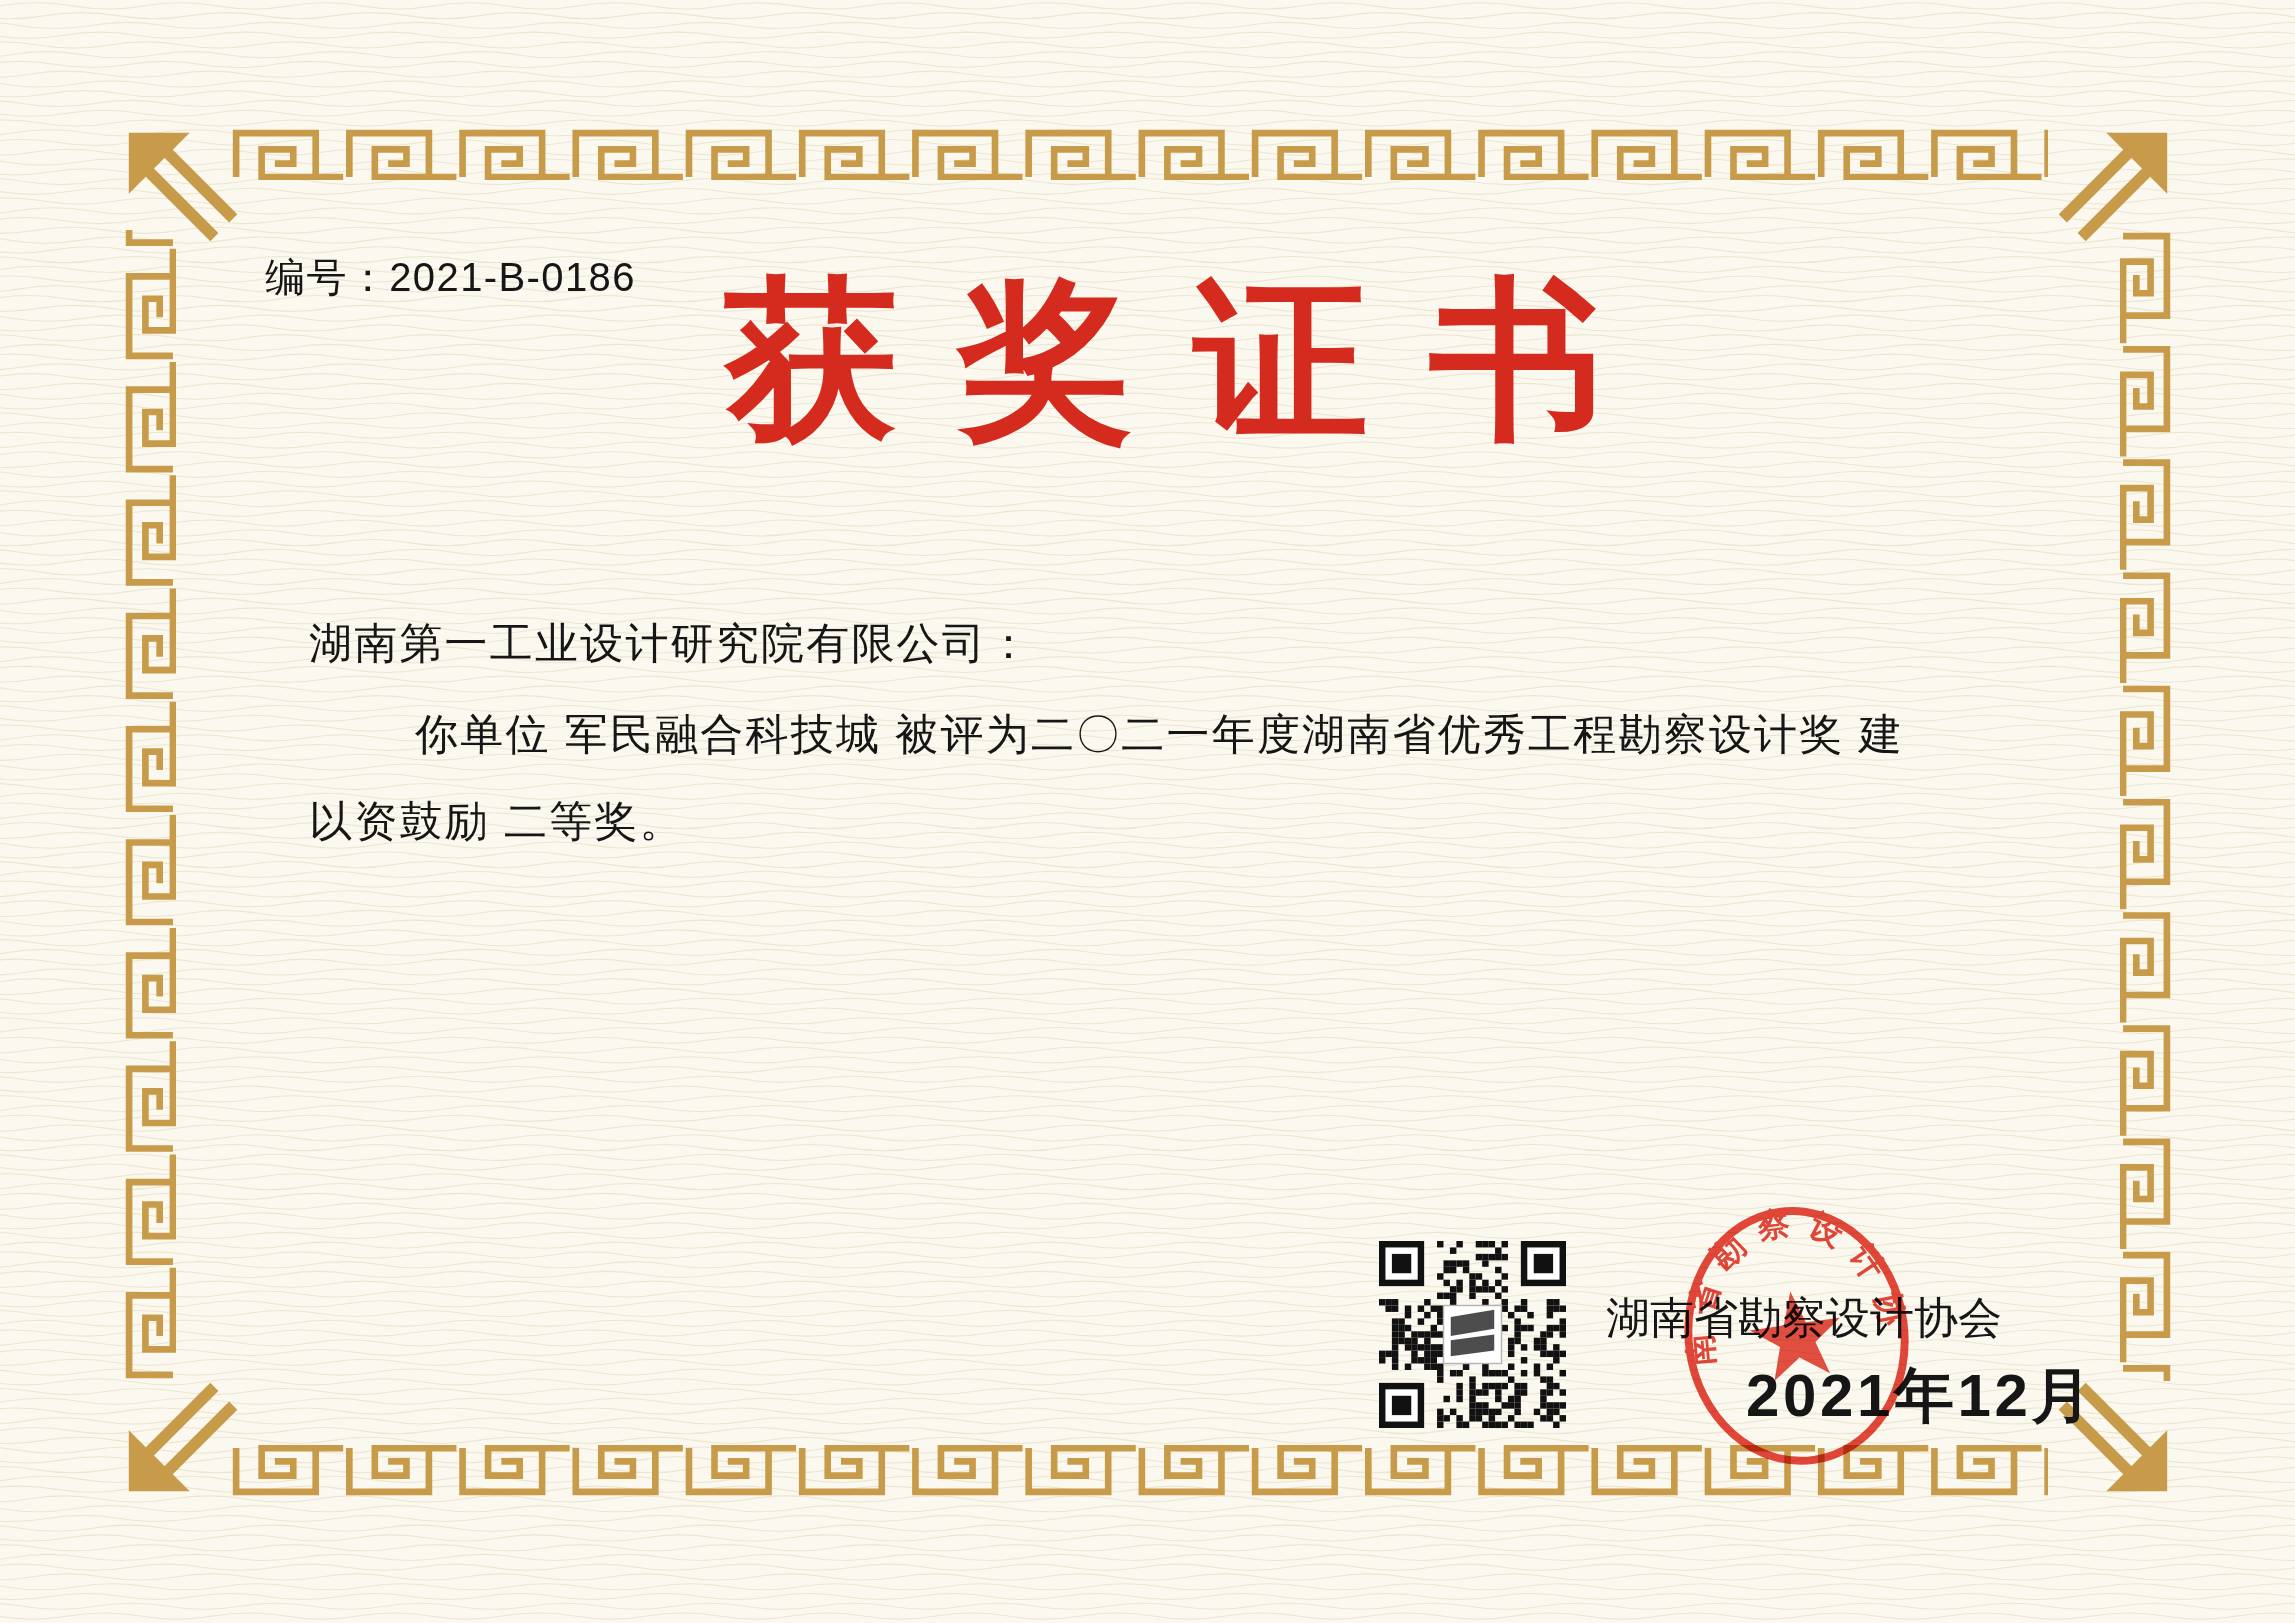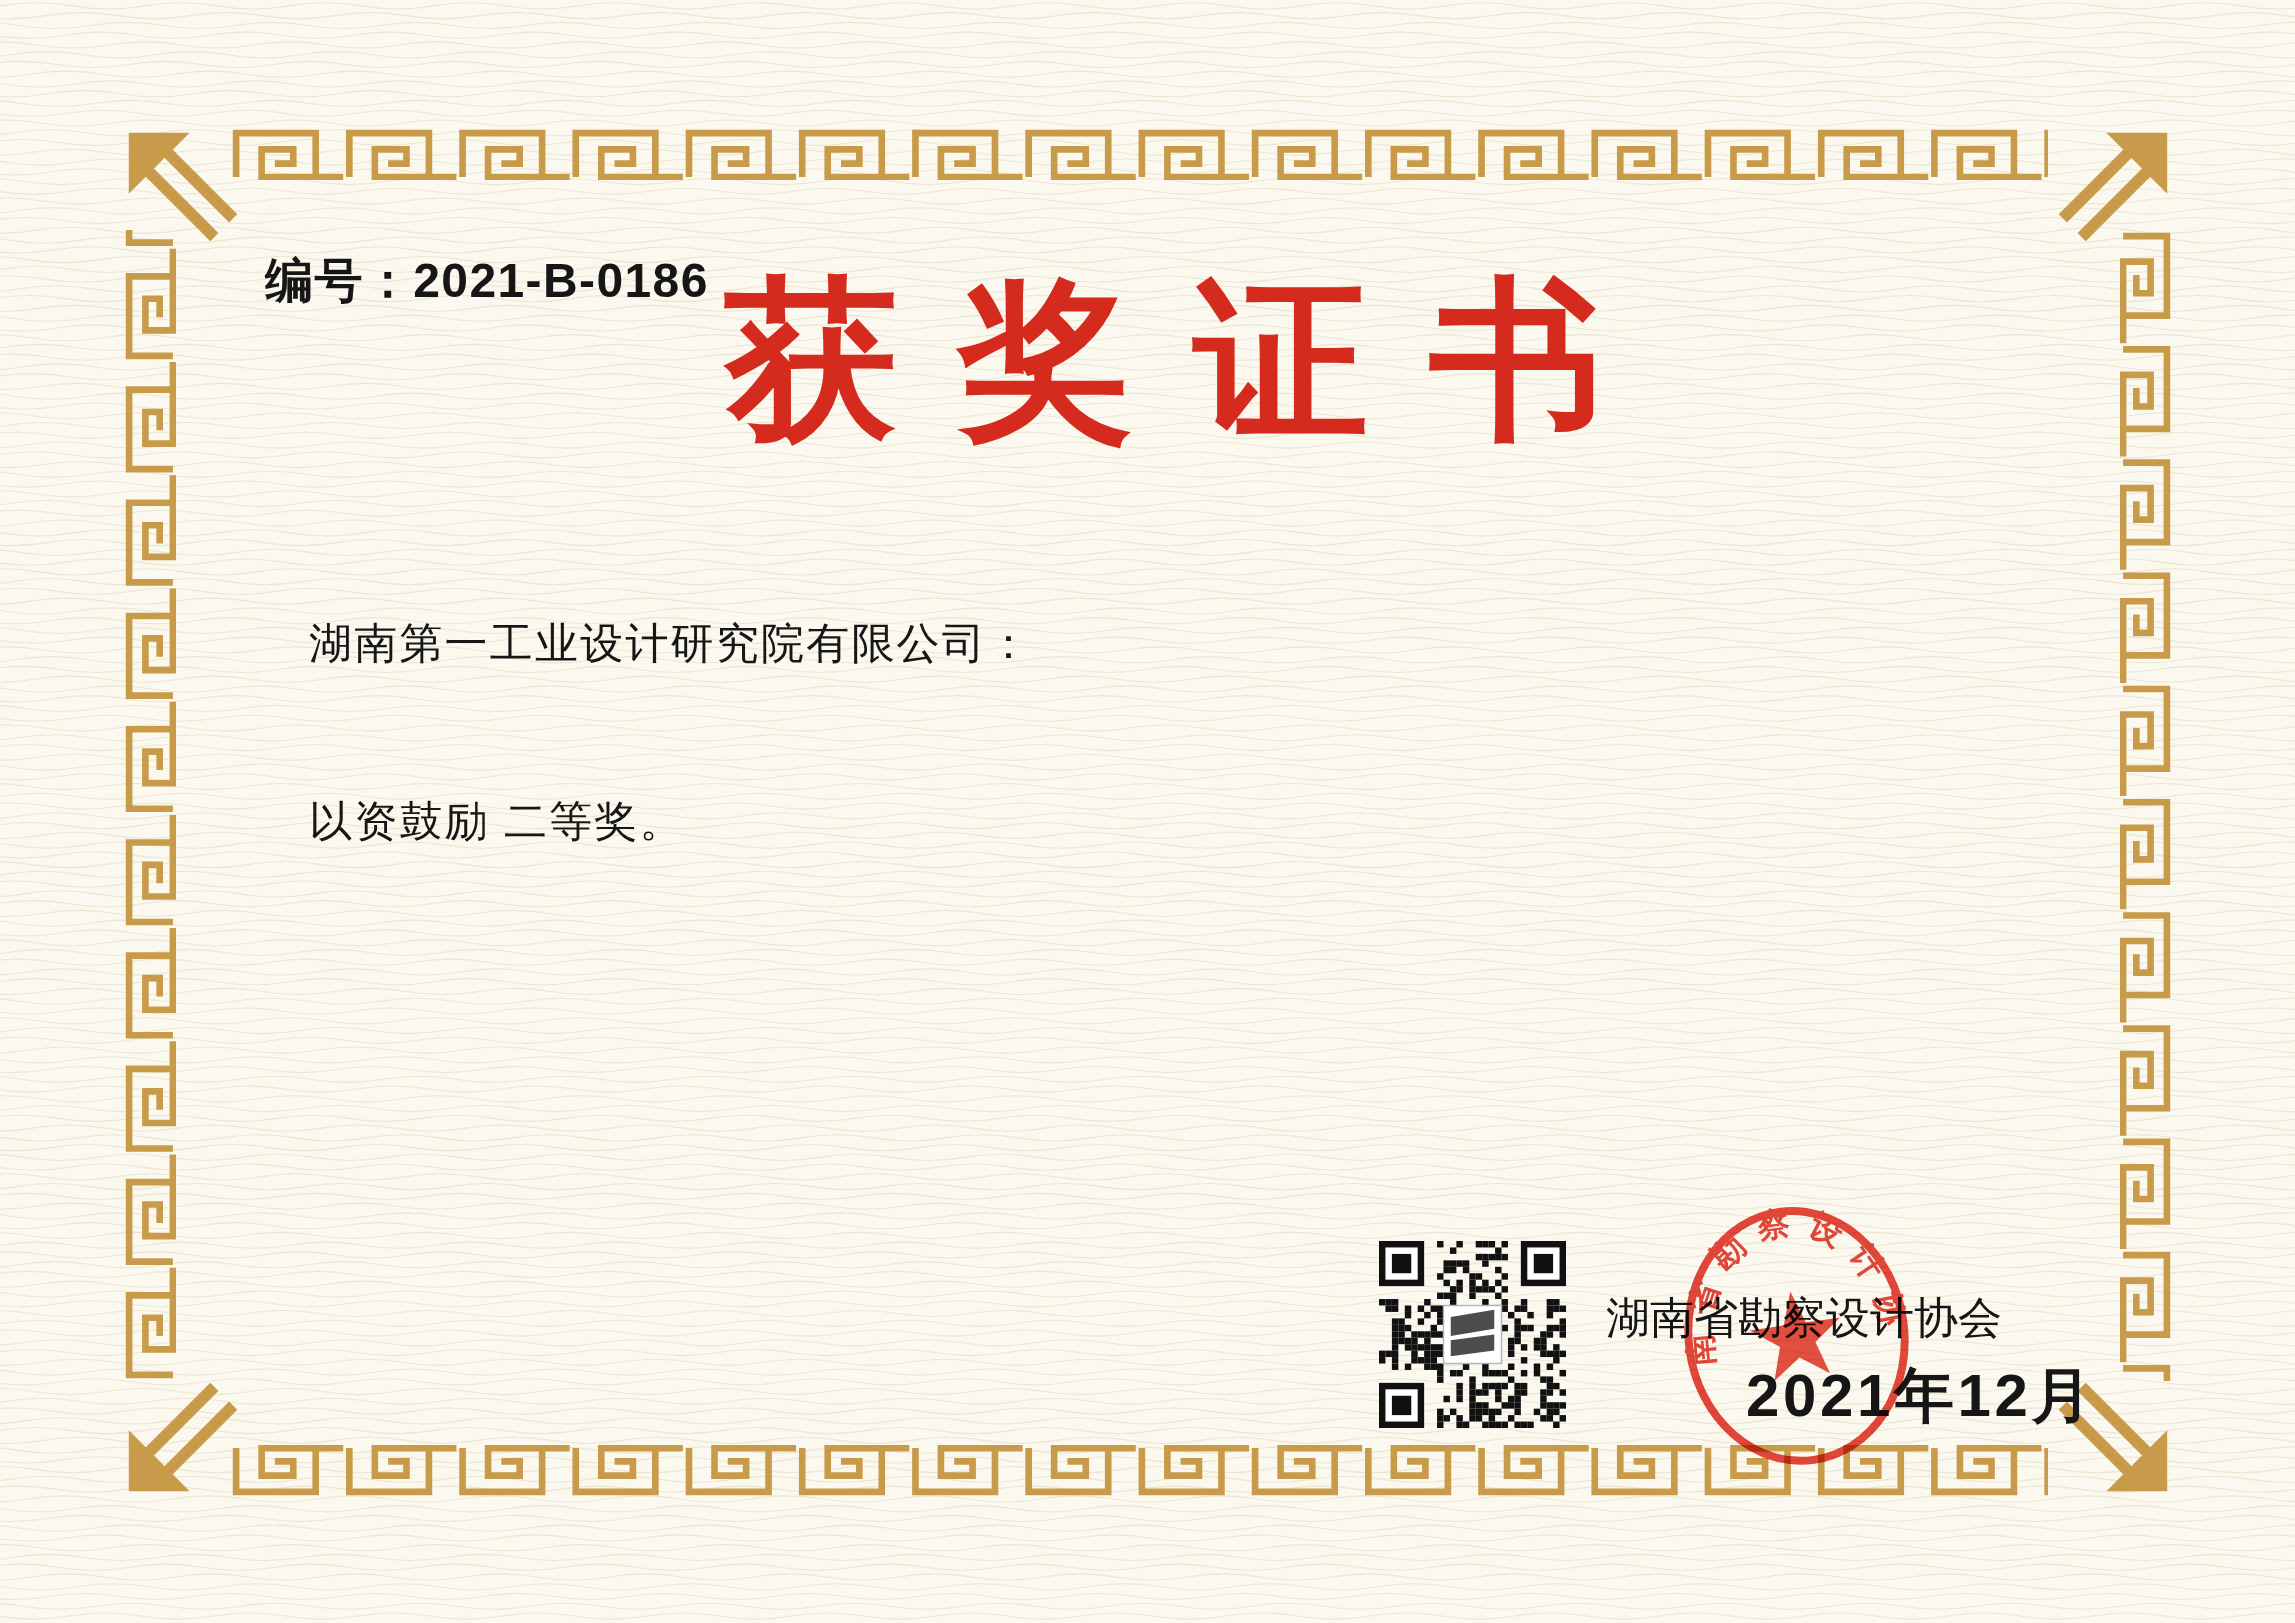--- a/index.html
+++ b/index.html
@@ -28,21 +28,21 @@
   #strip-top{left:230px;top:129px;}
   #strip-bottom{left:230px;top:1445px;transform:scaleY(-1);}
   #strip-left{left:125px;top:230px;transform-origin:0 0;transform:rotate(-90deg) translateX(-1151px);}
   #strip-right{left:2120px;top:230px;transform-origin:0 0;transform:rotate(90deg) translateY(-51px);}
   #corner-tl{left:123px;top:127px;}
   #corner-tr{left:2057px;top:127px;transform:scaleX(-1);}
   #corner-bl{left:123px;top:1381px;transform:scaleY(-1);}
   #corner-br{left:2057px;top:1381px;transform:scale(-1,-1);}
 
   .txt{position:absolute;z-index:2;line-height:1;white-space:nowrap;}
-  .serial{left:265px;top:257px;font-size:48px;font-weight:700;letter-spacing:1.4px;}
+  .serial{left:265px;top:257px;font-size:40px;font-weight:400;letter-spacing:1.4px;}
   .title{left:16px;top:272px;width:100%;text-align:center;font-size:174px;font-weight:900;
          color:var(--title-red);letter-spacing:61px;text-indent:61px;
          font-family:"DejaVu Serif",serif;}
   .body-line{font-size:43px;font-weight:500;letter-spacing:2.2px;}
   .recipient{left:309px;top:622px;}
   .award1{left:415px;top:713px;}
   .award2{left:309px;top:800px;}
   .closing{left:415px;top:891px;}
   .issuer{left:1606px;top:1296px;font-size:44px;font-weight:500;}
   .date{left:1746px;top:1366px;font-size:60px;font-weight:700;letter-spacing:3.6px;}
@@ -318,20 +318,21 @@
       <use href="#kcorner"></use>
     </svg>
 
   <div class="txt serial">
     <span>编号：</span><span>2021-B-0186</span>
   </div>
 
   <div class="txt title">获奖证书</div>
 
   <div class="txt body-line recipient">湖南第一工业设计研究院有限公司：</div>
+  <div class="txt body-line award1">你单位 军民融合科技城 被评为二〇二一年度湖南省优秀工程勘察设计奖 建</div>
   <div class="txt body-line award2">以资鼓励 二等奖。</div>
 
   <svg id="qr" width="187" height="187" viewBox="0 0 258 258">
       <rect x="80.06896551724138" y="0" width="8.89655172413793" height="8.89655172413793" fill="#111"></rect>
       <rect x="106.75862068965517" y="0" width="8.89655172413793" height="8.89655172413793" fill="#111"></rect>
       <rect x="133.44827586206895" y="0" width="8.89655172413793" height="8.89655172413793" fill="#111"></rect>
       <rect x="142.3448275862069" y="0" width="8.89655172413793" height="8.89655172413793" fill="#111"></rect>
       <rect x="151.24137931034483" y="0" width="8.89655172413793" height="8.89655172413793" fill="#111"></rect>
       <rect x="169.03448275862067" y="0" width="8.89655172413793" height="8.89655172413793" fill="#111"></rect>
       <rect x="97.86206896551724" y="8.89655172413793" width="8.89655172413793" height="8.89655172413793" fill="#111"></rect>

